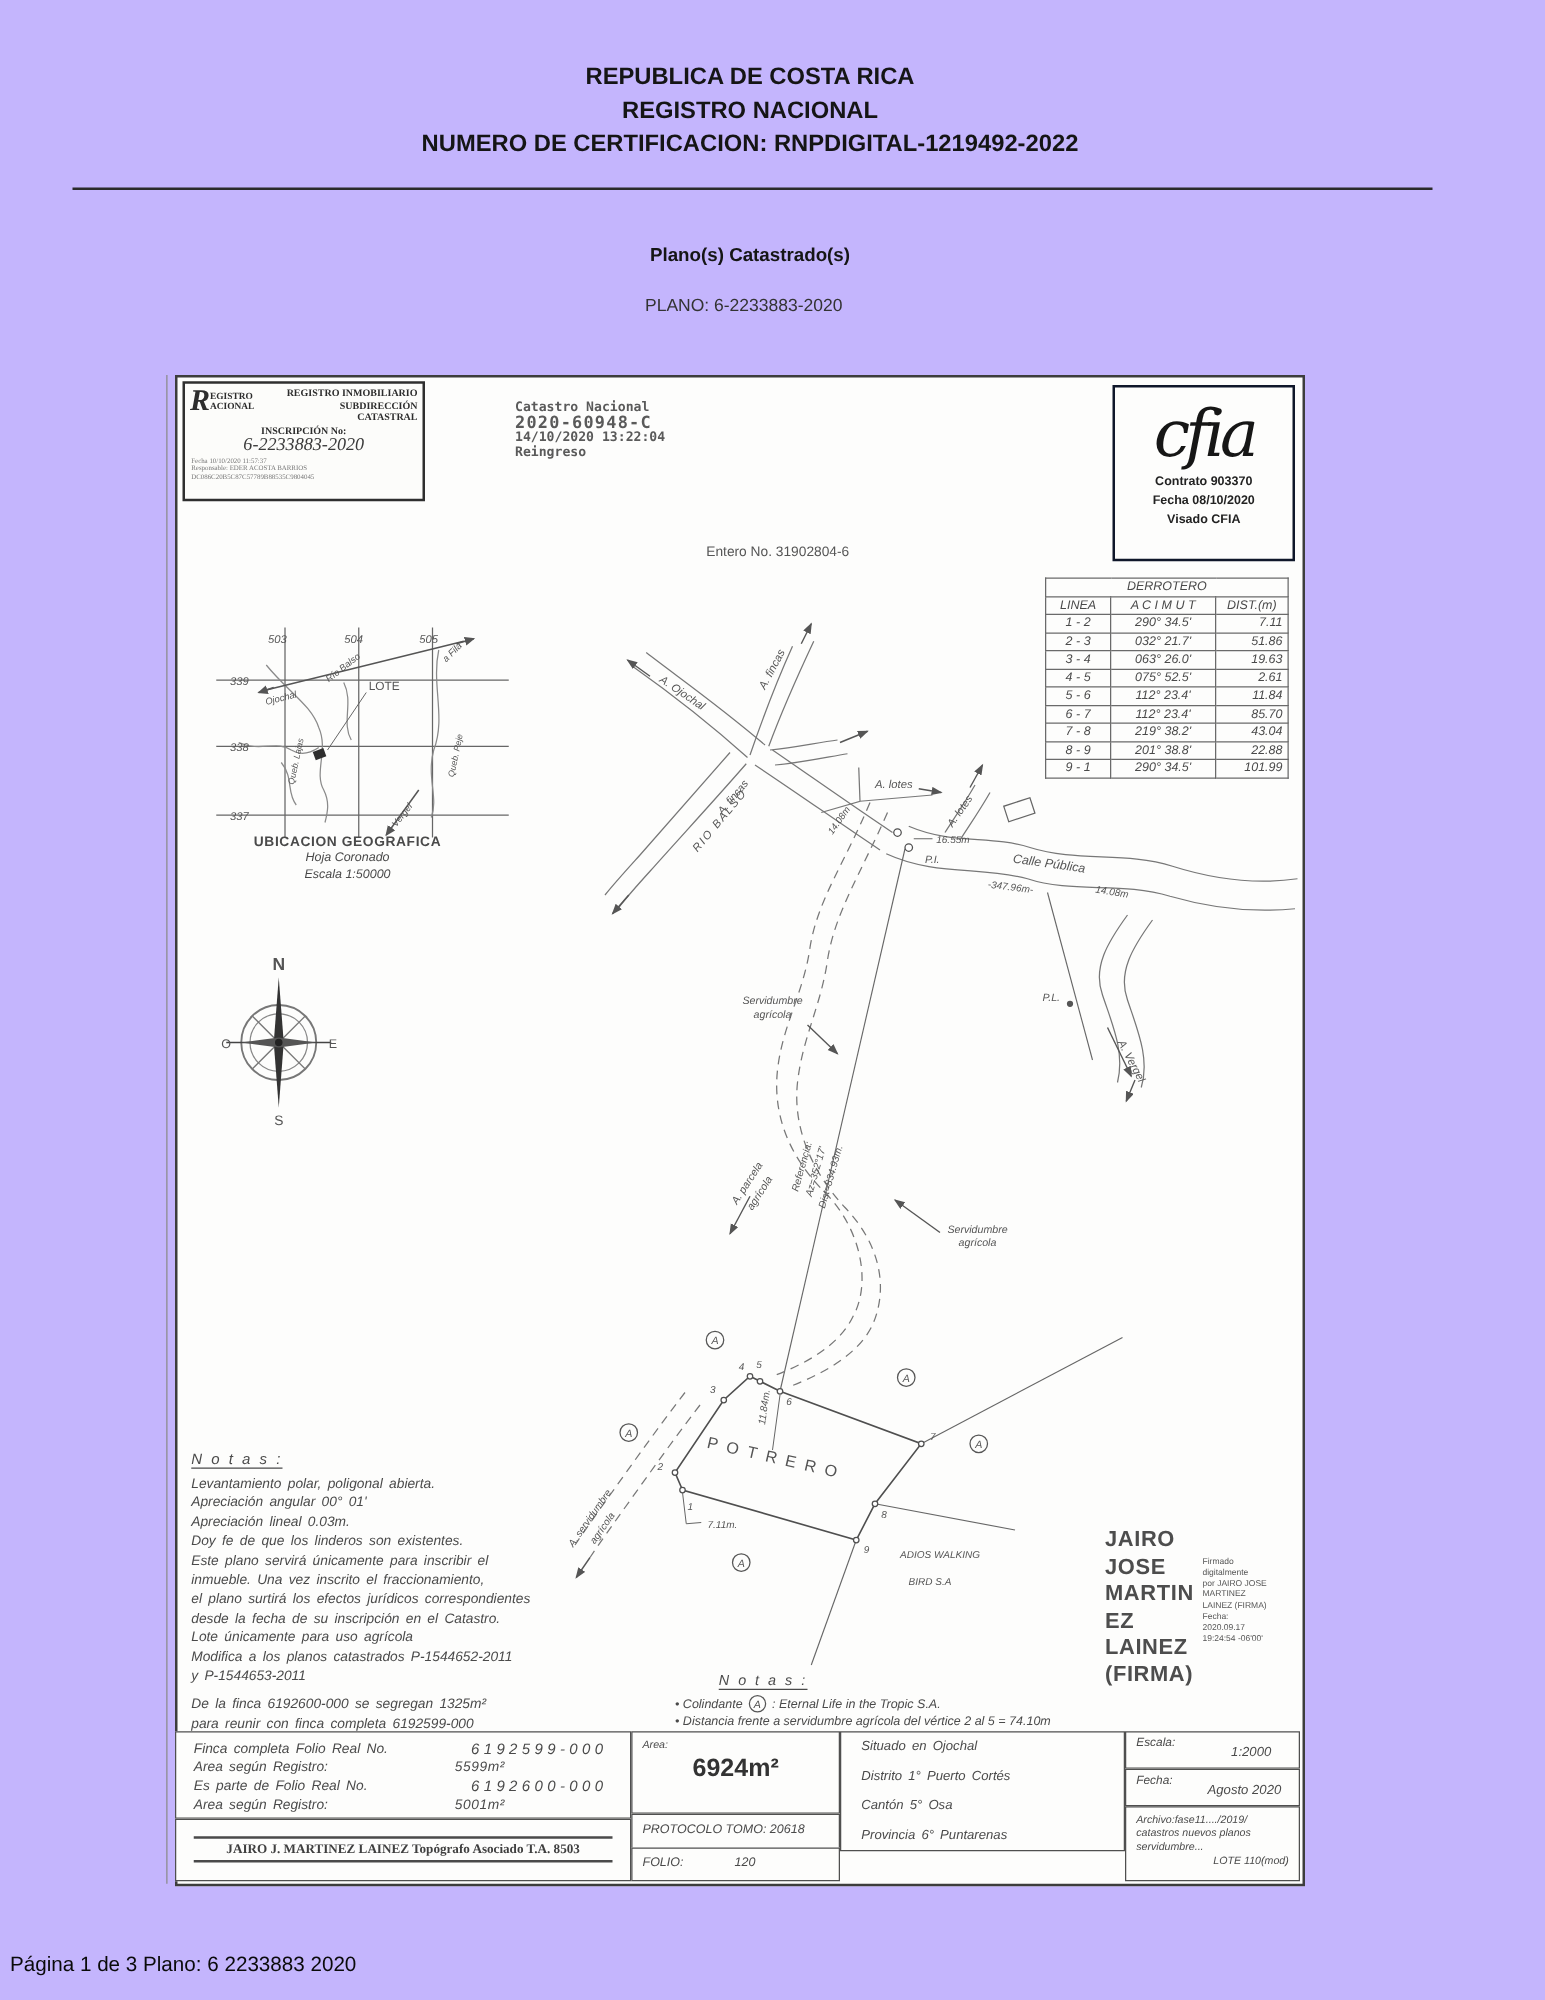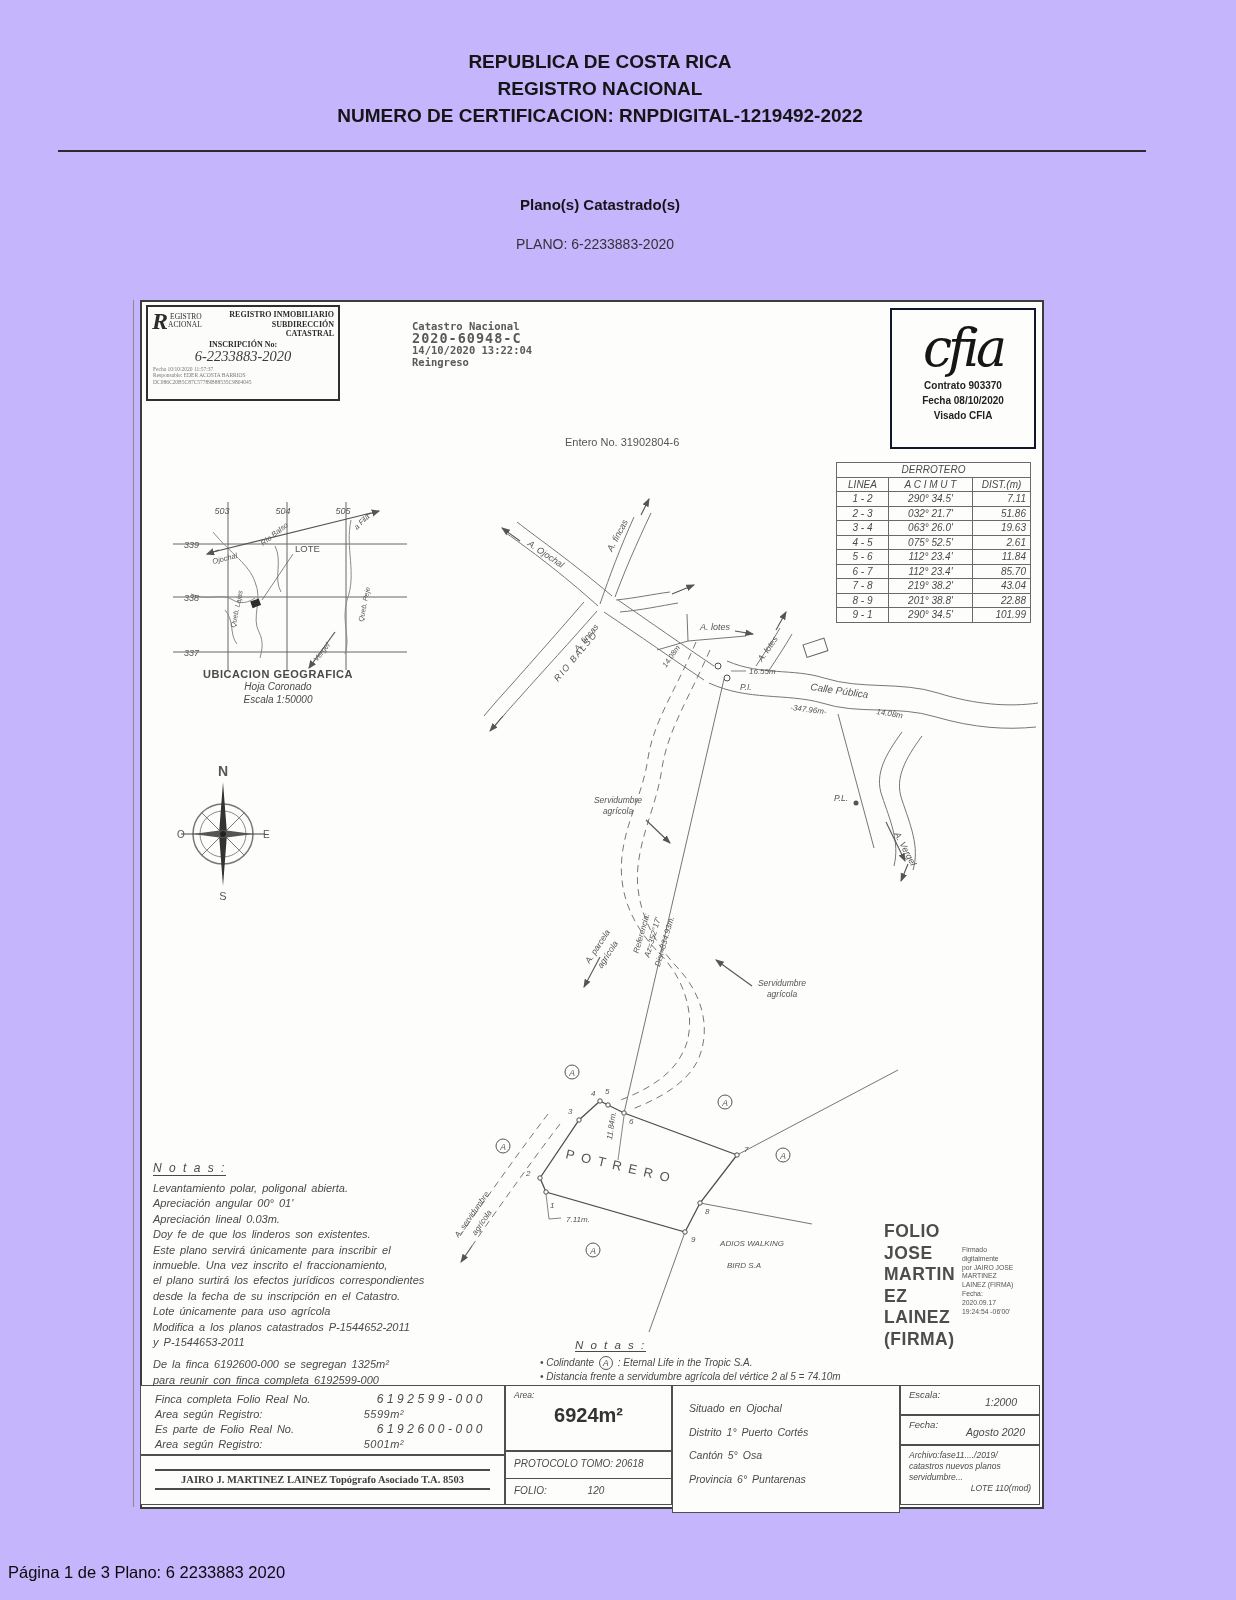--- a/index.html
+++ b/index.html
@@ -10,21 +10,21 @@
   .rule{left:58px;top:150px;width:1088px;height:2px;background:#2b2b2b;}
   .subtitle{left:0;top:196px;width:1200px;text-align:center;font-weight:bold;font-size:15px;color:#151515;}
   .planoline{left:0;top:236px;width:1190px;text-align:center;font-size:14px;color:#333;}
   #sheet{left:140px;top:300px;width:900px;height:1205px;border:2px solid #3d3d3d;background:#fdfdfc;}
   .sheetline-l{left:133px;top:300px;width:1px;height:1207px;background:#8a8a8a;}
   
   #stamp{left:146px;top:305px;width:190px;height:92px;border:2px solid #2f2f2f;background:#fcfcfa;font-family:"Liberation Serif","DejaVu Serif",serif;color:#2d2d2d;}
   #stamp .toprow{display:flex;justify-content:space-between;padding:3px 4px 0 4px;}
   #stamp .logo{display:flex;align-items:flex-start;}
   #stamp .logo .bigR{font-size:24px;font-weight:bold;font-style:italic;line-height:22px;}
-  #stamp .logo .lg{font-size:7.5px;font-weight:normal;line-height:8px;margin-top:3px;text-align:right;}
+  #stamp .logo .lg{font-size:7.5px;font-weight:bold;line-height:8px;margin-top:3px;}
   #stamp .ttl{text-align:right;font-size:8px;font-weight:bold;line-height:9.5px;}
   #stamp .insc{text-align:center;font-size:8px;font-weight:bold;margin-top:1px;}
   #stamp .inscv{text-align:center;font-size:14.5px;font-style:italic;line-height:15px;color:#3a3a3a;}
   #stamp .tiny{font-size:5.5px;color:#777;line-height:6.5px;padding:2px 0 0 5px;}
   
   #catastro{left:412px;top:320px;font-family:"DejaVu Sans Mono","Liberation Mono",monospace;color:#5a5a5a;font-size:10.5px;font-weight:bold;line-height:12px;}
   #catastro .big{font-size:13.5px;letter-spacing:1px;}
   
   #cfia{left:890px;top:308px;width:142px;height:137px;border:2px solid #0f172a;background:#fdfdfc;text-align:center;}
   #cfia .logo{font-family:"DejaVu Serif","Liberation Serif",serif;font-style:italic;font-size:52px;line-height:60px;letter-spacing:-4px;color:#161616;margin-top:8px;}
@@ -63,21 +63,21 @@
   #bxFinca .val2{margin-left:auto;margin-right:88px;letter-spacing:.5px;font-size:11px;}
   #bxSurv{left:140px;top:1455px;width:365px;height:50px;}
   #bxSurv .in{margin:13px 14px 0 14px;border-top:2px solid #4a4a4a;border-bottom:2px solid #4a4a4a;
       font-family:"Liberation Serif","DejaVu Serif",serif;font-weight:bold;font-size:10.5px;text-align:center;line-height:17px;color:#3f3f3f;}
   #bxArea{left:505px;top:1385px;width:167px;height:66px;}
   #bxArea .lab{font-style:italic;font-size:8.5px;padding:4px 0 0 8px;}
   #bxArea .val{text-align:center;font-weight:bold;font-size:20px;color:#333;margin-top:4px;}
   #bxProt{left:505px;top:1451px;width:167px;height:33px;font-style:italic;font-size:10px;line-height:24px;padding-left:8px;}
   #bxFol{left:505px;top:1478px;width:167px;height:27px;font-style:italic;font-size:10px;line-height:24px;padding-left:8px;}
   #bxFol .v{margin-left:38px;}
-  #bxLoc{left:672px;top:1385px;width:228px;height:128px;padding:16px 0 0 16px;}
+  #bxLoc{left:672px;top:1385px;width:228px;height:96px;padding:5px 0 0 16px;}
   #bxLoc .ln{font-style:italic;font-size:10.5px;margin-bottom:11.5px;word-spacing:2px;}
   #bxEsc{left:900px;top:1385px;width:140px;height:30px;display:flex;font-style:italic;}
   #bxEsc .l{font-size:9.5px;padding:3px 0 0 8px;}
   #bxEsc .v{font-size:10.5px;margin:10px 22px 0 auto;}
   #bxFec{left:900px;top:1415px;width:140px;height:30px;display:flex;font-style:italic;}
   #bxFec .l{font-size:9.5px;padding:3px 0 0 8px;}
   #bxFec .v{font-size:10.5px;margin:10px 14px 0 auto;}
   #bxArc{left:900px;top:1445px;width:140px;height:60px;font-style:italic;font-size:8.5px;line-height:11px;padding:4px 4px 0 8px;}
   #bxArc .r{text-align:right;padding-right:4px;}
   #footer{left:8px;top:1563px;font-size:16.5px;color:#0a0a0a;}
@@ -415,21 +415,21 @@
     <div class="ln">desde la fecha de su inscripción en el Catastro.</div>
     <div class="ln">Lote únicamente para uso agrícola</div>
     <div class="ln">Modifica a los planos catastrados P-1544652-2011</div>
     <div class="ln">y P-1544653-2011</div>
     <div class="gap"></div>
     <div class="ln">De la finca 6192600-000 se segregan 1325m²</div>
     <div class="ln">para reunir con finca completa 6192599-000</div>
   </div>
 
   <div class="abs" id="signame">
-    <div>FOLIO</div>
+    <div>JAIRO</div>
     <div>JOSE</div>
     <div>MARTIN</div>
     <div>EZ</div>
     <div>LAINEZ</div>
     <div>(FIRMA)</div>
   </div>
   <div class="abs" id="sigsmall">
     <div>Firmado</div>
     <div>digitalmente</div>
     <div>por JAIRO JOSE</div>

